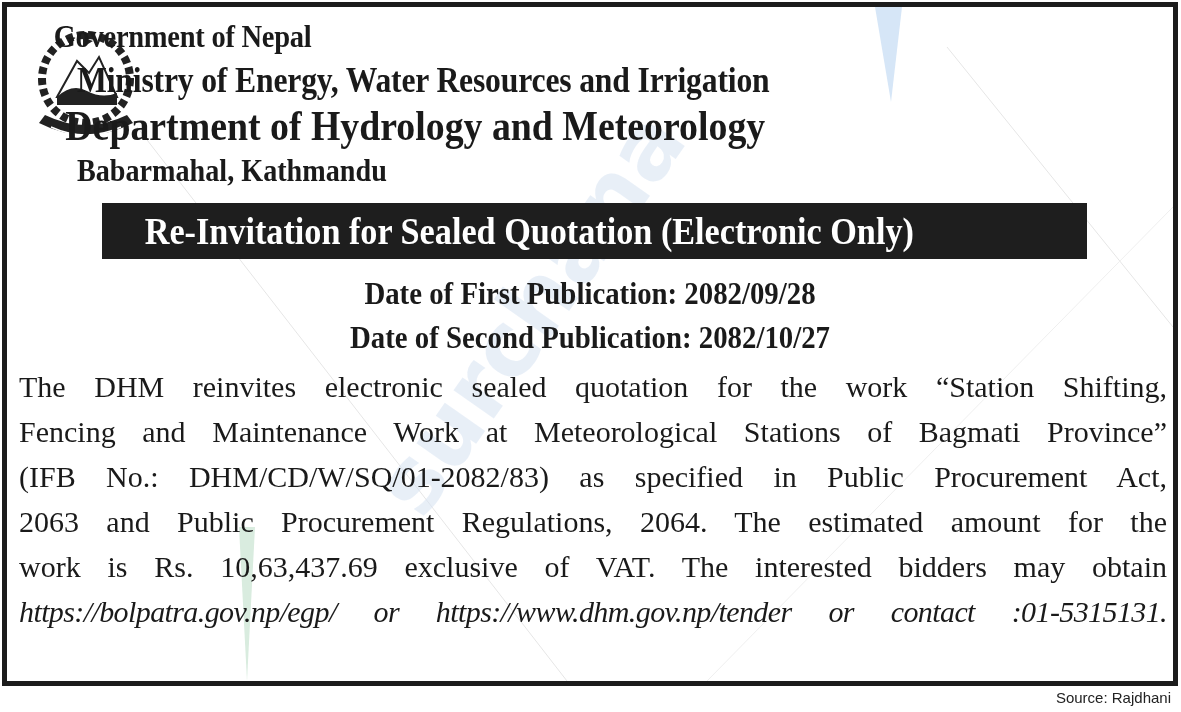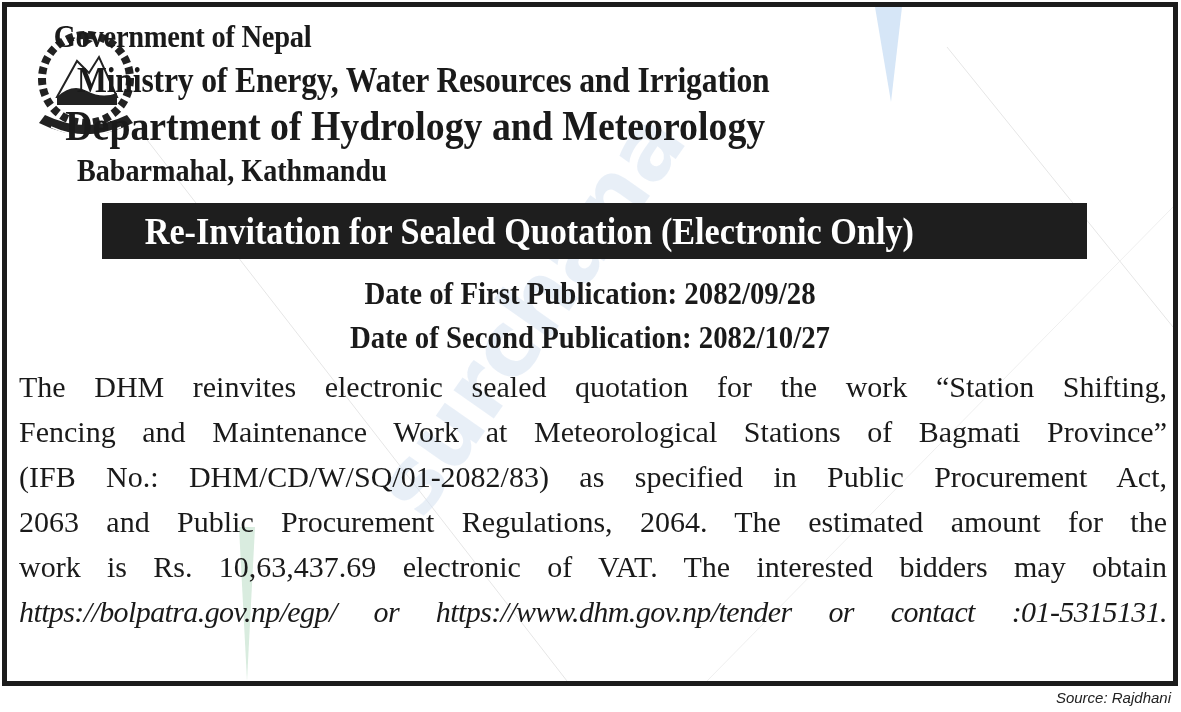--- a/index.html
+++ b/index.html
@@ -110,21 +110,20 @@
       text-align: justify;
       text-align-last: justify;
       white-space: nowrap;
       overflow: hidden;
     }
     .source {
       position: absolute;
       right: 10px;
       top: 689px;
       font-family: "Liberation Sans", "DejaVu Sans", sans-serif;
-      font-style: italic;
       font-size: 15px;
       color: #222;
     }
     .watermark {
       position: absolute;
       pointer-events: none;
     }
   </style>
 </head>
 <body>
@@ -159,18 +158,18 @@
   </div>
 
   <div class="date first">Date of First Publication: 2082/09/28</div>
   <div class="date second">Date of Second Publication: 2082/10/27</div>
 
   <div class="body-text">
     <span class="body-line">The DHM reinvites electronic sealed quotation for the work “Station Shifting,</span>
     <span class="body-line">Fencing and Maintenance Work at Meteorological Stations of Bagmati Province”</span>
     <span class="body-line">(IFB No.: DHM/CD/W/SQ/01-2082/83) as specified in Public Procurement Act,</span>
     <span class="body-line">2063 and Public Procurement Regulations, 2064. The estimated amount for the</span>
-    <span class="body-line">work is Rs. 10,63,437.69 electronic of VAT. The interested bidders may obtain</span>
+    <span class="body-line">work is Rs. 10,63,437.69 exclusive of VAT. The interested bidders may obtain</span>
     <span class="body-line" style="letter-spacing:-0.6px;font-style:italic;">https://bolpatra.gov.np/egp/ or https://www.dhm.gov.np/tender or contact :01-5315131.</span>
   </div>
 </div>
 
 <div class="source">Source: Rajdhani</div>
 
 </body></html>

